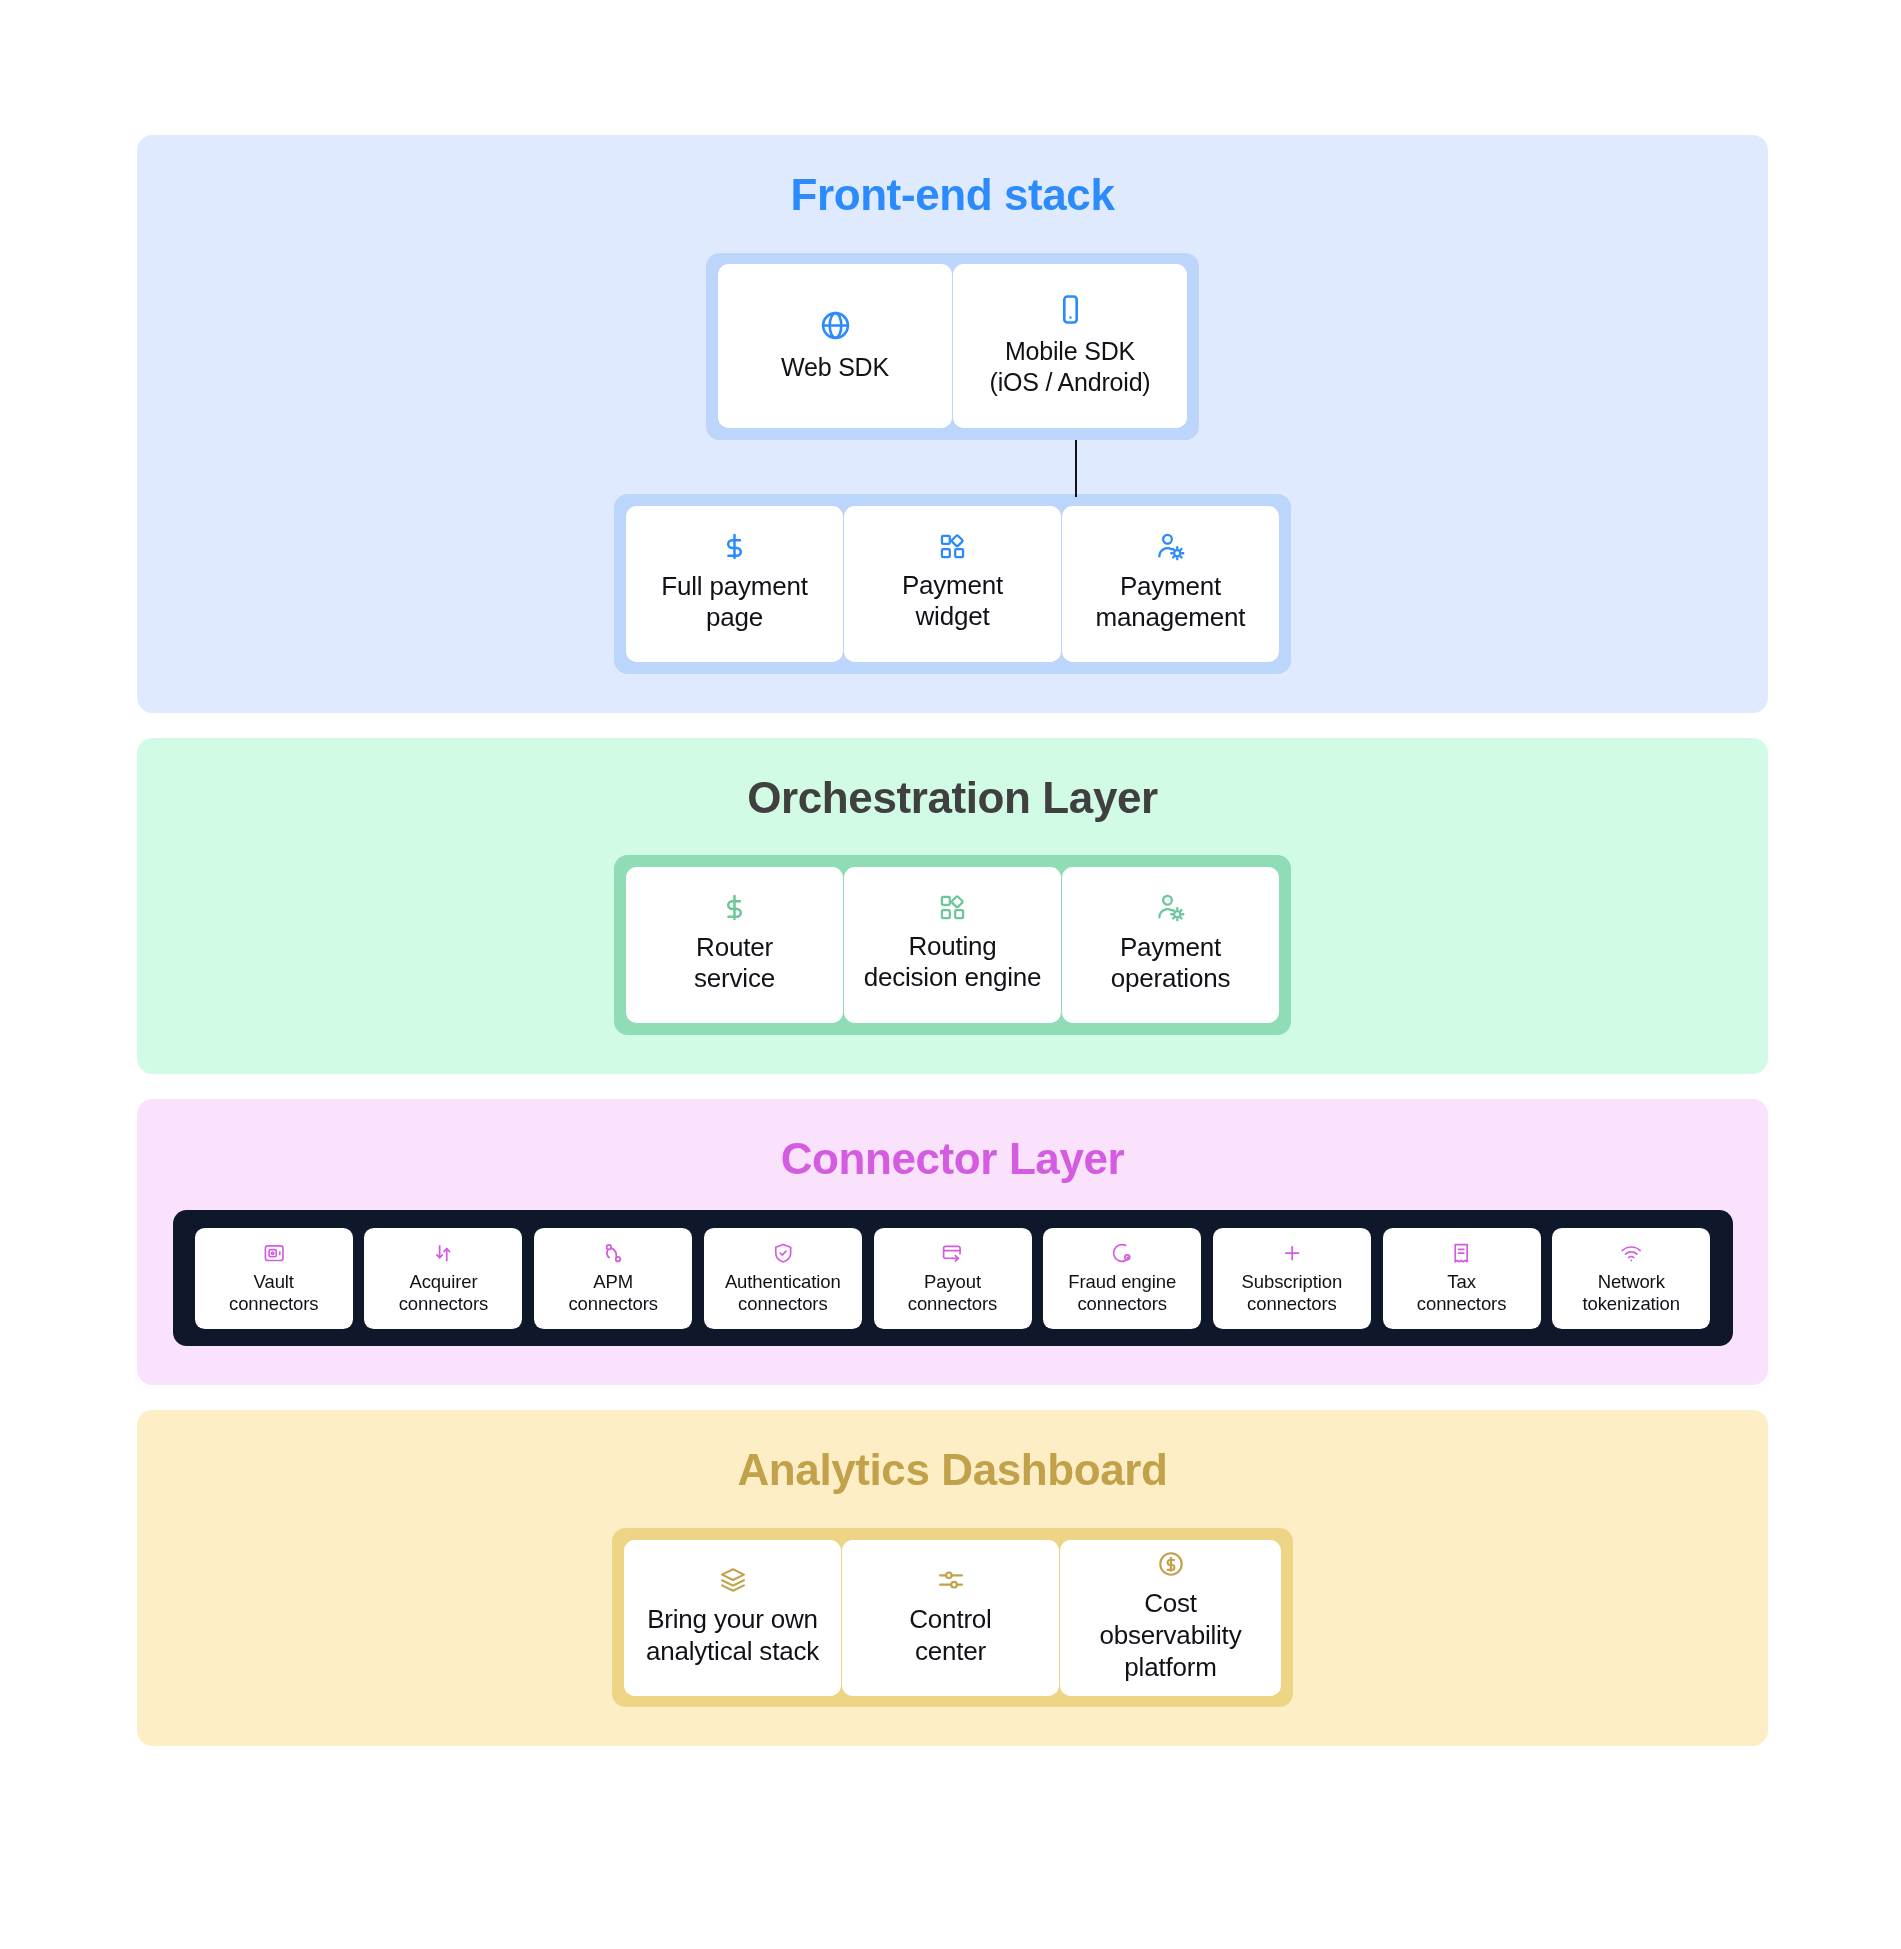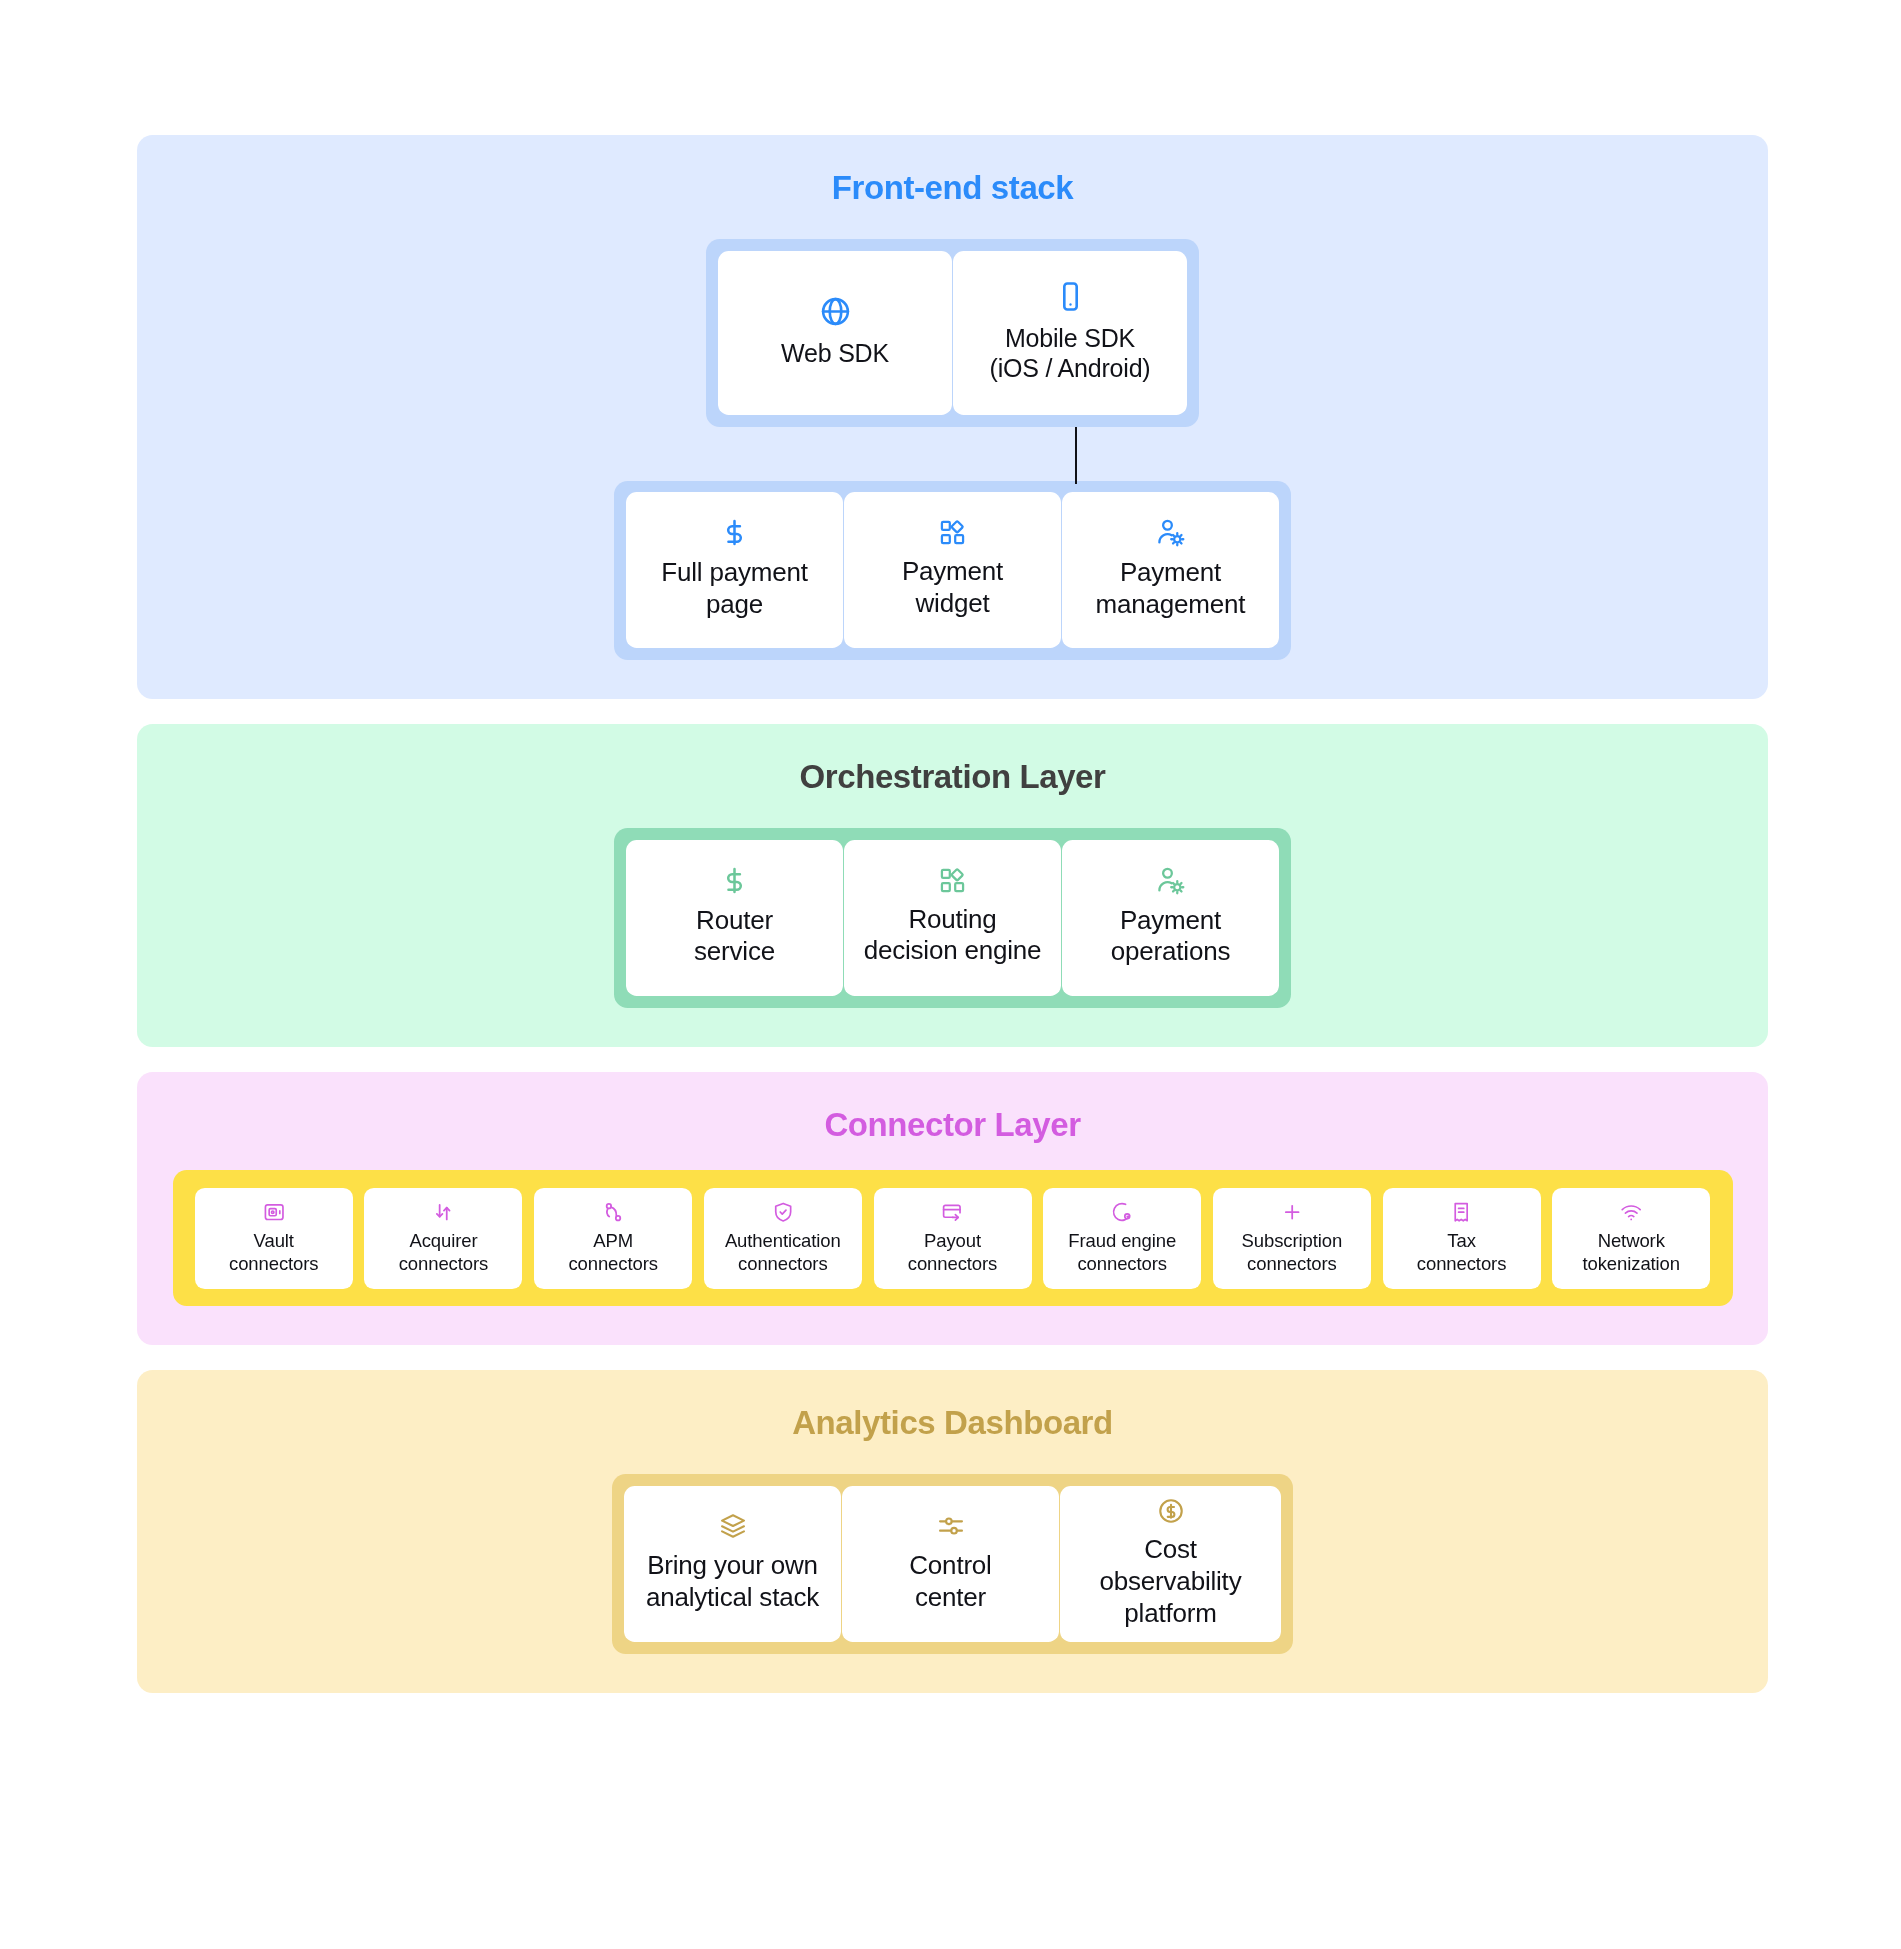--- a/index.html
+++ b/index.html
@@ -26,21 +26,21 @@
 
   
   .layer {
     border-radius: 15.6px;
     padding: 33px 0 39px 0;
     display: flex;
     flex-direction: column;
     align-items: center;
   }
   .layer-title {
-    font-size: 33px;
+    font-size: 44px;
     font-weight: 600;
     letter-spacing: -0.4px;
     line-height: 1.22;
     text-align: center;
   }
   .layer-subtitle {
     font-size: 39px;
     font-weight: 600;
     letter-spacing: -0.4px;
     line-height: 1.22;
@@ -115,21 +115,21 @@
     color: #111218;
     line-height: 1.20;
     letter-spacing: -0.1px;
     white-space: pre-line;
   }
   .chip-row { display: flex; gap: 11.7px; justify-content: center; }
 
   
   .connector-band {
     width: 1560px;
-    background: #fde047;
+    background: #0f172a;
     border-radius: 13.7px;
     padding: 17.6px 13.7px;
     display: flex;
     justify-content: center;
   }
 
   
   .layer.connector .layer-title { margin-bottom: 0; }
 
   

